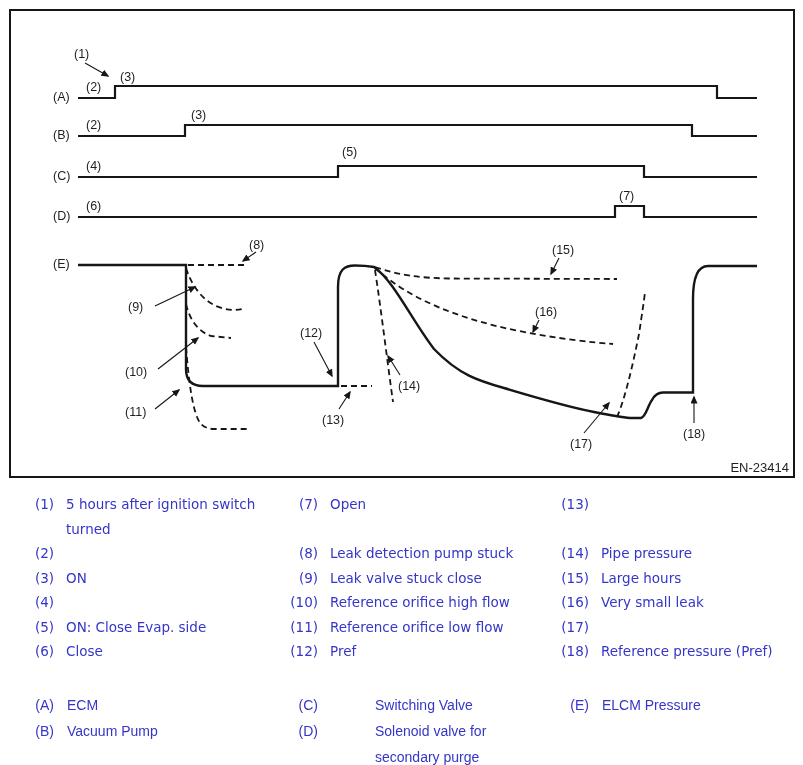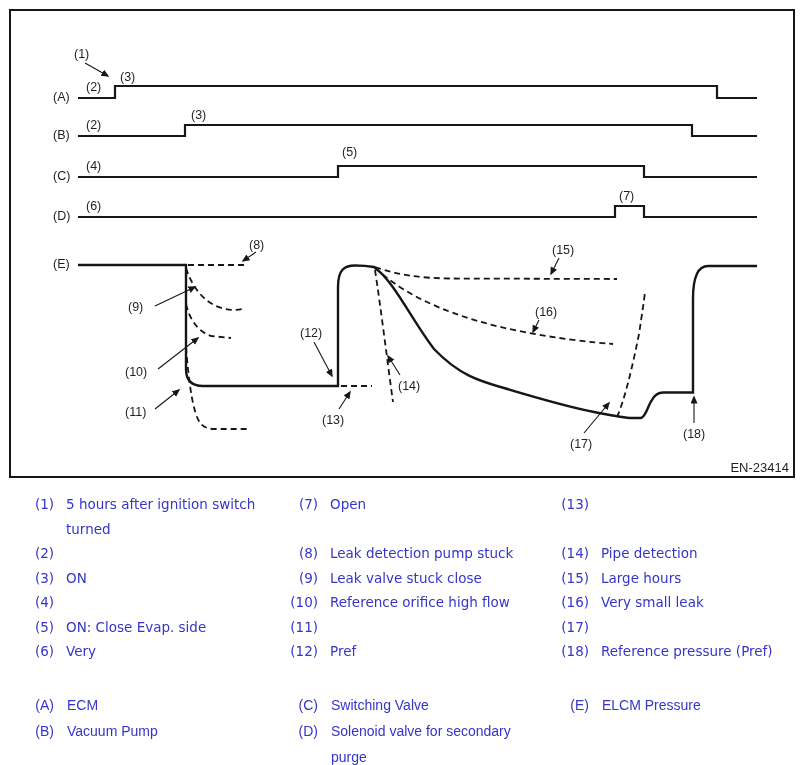--- a/index.html
+++ b/index.html
@@ -28,21 +28,21 @@
   .signals-row{position:absolute;top:692px;left:0;width:803px;color:#3535c8;
                font-family:"Liberation Sans",sans-serif;font-size:14px;line-height:26px;}
   .sigcol{position:absolute;top:0;}
   .sigcol.s1{left:28px;width:240px;}
   .sigcol.s2{left:280px;width:260px;}
   .sigcol.s3{left:551px;width:240px;}
   .sig-entry{display:flex;align-items:flex-start;}
   .sig-entry .num{flex:none;text-align:right;margin-right:13px;}
   .s1 .num{width:26px;}
   .s2 .num,.s3 .num{width:38px;}
-  .s2 .lbl{width:205px;}
+  .s2 .lbl{width:205px;margin-left:44px;}
 </style>
 </head>
 <body>
 
 <div class="page">
 
   <svg class="diagram-svg" width="786" height="469" viewBox="0 0 786 469">
     <defs>
       <marker id="ah" markerUnits="userSpaceOnUse" markerWidth="9" markerHeight="8" refX="6.5" refY="3.5" orient="auto">
         <path d="M0,0 L8,3.5 L0,7 Z" fill="#161616"></path>
@@ -141,21 +141,21 @@
     </div>
     <div class="legend-entry">
       <span class="num">(4)</span>
     </div>
     <div class="legend-entry">
       <span class="num">(5)</span>
       <span class="lbl">ON: Close Evap. side</span>
     </div>
     <div class="legend-entry">
       <span class="num">(6)</span>
-      <span class="lbl">Very</span>
+      <span class="lbl">Close</span>
     </div>
   </div>
 
   <div class="legend-col col2">
     <div class="legend-entry gap-after">
       <span class="num">(7)</span>
       <span class="lbl">Open</span>
     </div>
     <div class="legend-entry">
       <span class="num">(8)</span>
@@ -164,34 +164,35 @@
     <div class="legend-entry">
       <span class="num">(9)</span>
       <span class="lbl">Leak valve stuck close</span>
     </div>
     <div class="legend-entry">
       <span class="num">(10)</span>
       <span class="lbl">Reference orifice high flow</span>
     </div>
     <div class="legend-entry">
       <span class="num">(11)</span>
+      <span class="lbl">Reference orifice low flow</span>
     </div>
     <div class="legend-entry">
       <span class="num">(12)</span>
       <span class="lbl">Pref</span>
     </div>
   </div>
 
   <div class="legend-col col3">
     <div class="legend-entry gap-after">
       <span class="num">(13)</span>
     </div>
     <div class="legend-entry">
       <span class="num">(14)</span>
-      <span class="lbl">Pipe detection</span>
+      <span class="lbl">Pipe pressure</span>
     </div>
     <div class="legend-entry">
       <span class="num">(15)</span>
       <span class="lbl">Large hours</span>
     </div>
     <div class="legend-entry">
       <span class="num">(16)</span>
       <span class="lbl">Very small leak</span>
     </div>
     <div class="legend-entry">

